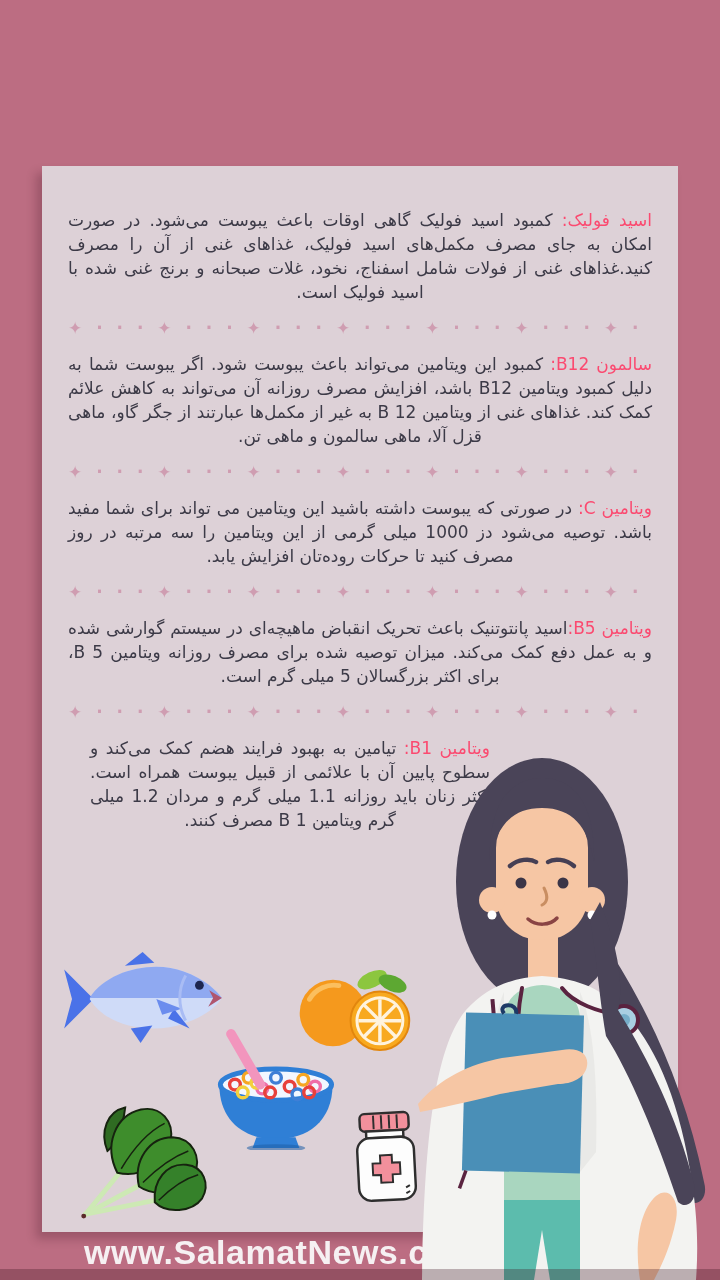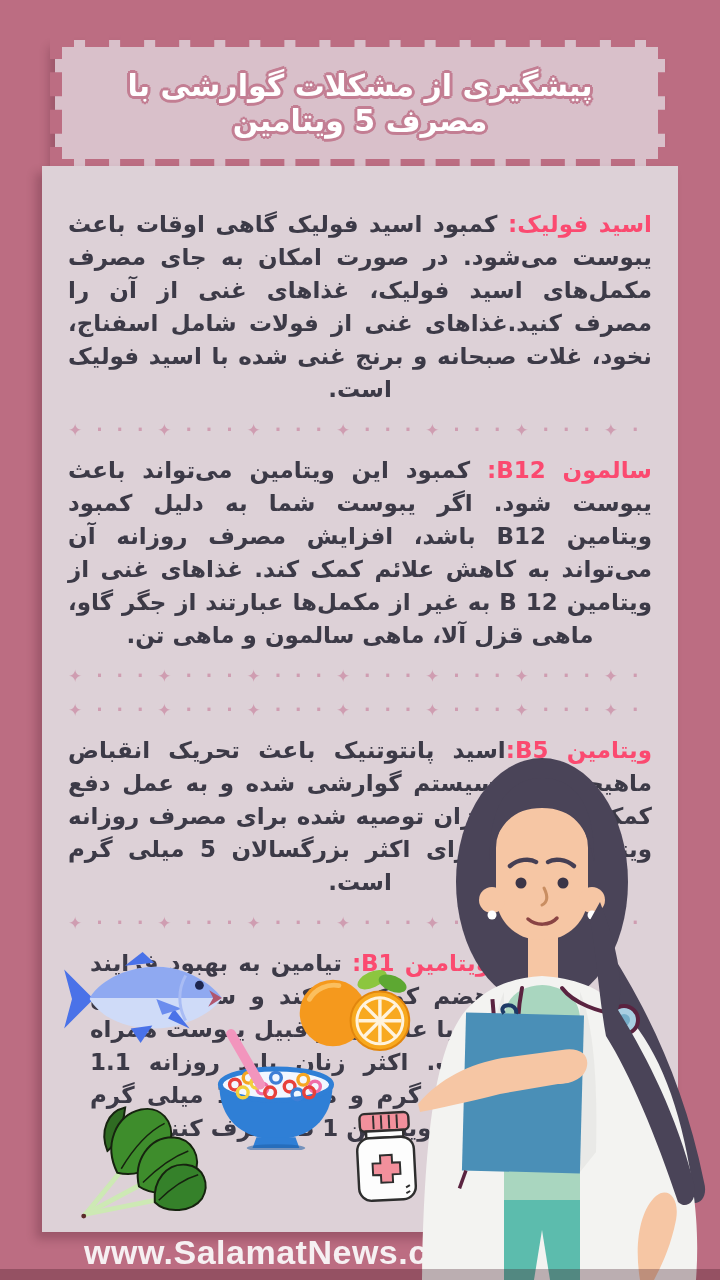--- a/index.html
+++ b/index.html
@@ -39,21 +39,21 @@
   
   .card{
     position:absolute;left:42px;top:166px;width:636px;height:1066px;
     background:var(--card-bg);
     box-shadow:-6px 7px 9px rgba(60,20,30,.25);
     padding:42px 26px 0 26px;
     z-index:10;
   }
   .para{
     direction:rtl;text-align:justify;text-align-last:center;
-    color:var(--text);font-size:23px;line-height:33px;font-weight:bold;
+    color:var(--text);font-size:17px;line-height:24px;font-weight:normal;
   }
   .para .kw{color:var(--accent);}
   .separator{
     text-align:center;color:var(--sep);font-size:17px;font-weight:bold;
     letter-spacing:4px;line-height:20px;margin:14px 0;white-space:nowrap;
     overflow:hidden;
   }
   .para-b1{width:400px;margin-left:22px;}
   
   .illus{position:absolute;z-index:20;}
@@ -72,34 +72,32 @@
   .bottom-shade{
     position:absolute;left:0;bottom:0;width:100%;height:11px;
     background:rgba(60,18,30,.30);z-index:50;
   }
 </style>
 </head>
 <body>
 
 <div class="page">
 
-  <div class="header-box">
-    <div class="header-title">پیشگیری از مشکلات گوارشی با مصرف 5 ویتامین</div>
-  </div>
 
   <div class="card">
 
     <p class="para" dir="rtl"><span class="kw">اسید فولیک:</span> <span>کمبود اسید فولیک گاهی اوقات باعث یبوست می‌شود. در صورت امکان به جای مصرف مکمل‌های اسید فولیک، غذاهای غنی از آن را مصرف کنید.غذاهای غنی از فولات شامل اسفناج، نخود، غلات صبحانه و برنج غنی شده با اسید فولیک است.</span></p>
 
     <div class="separator">✦ · · · ✦ · · · ✦ · · · ✦ · · · ✦ · · · ✦ · · · ✦ · · · ✦</div>
 
     <p class="para" dir="rtl"><span class="kw">سالمون B12:</span> <span>کمبود این ویتامین می‌تواند باعث یبوست شود. اگر یبوست شما به دلیل کمبود ویتامین B12 باشد، افزایش مصرف روزانه آن می‌تواند به کاهش علائم کمک کند. غذاهای غنی از ویتامین B 12 به غیر از مکمل‌ها عبارتند از جگر گاو، ماهی قزل آلا، ماهی سالمون و ماهی تن.</span></p>
 
     <div class="separator">✦ · · · ✦ · · · ✦ · · · ✦ · · · ✦ · · · ✦ · · · ✦ · · · ✦</div>
 
+    <p class="para" dir="rtl"><span class="kw">ویتامین C:</span> <span>در صورتی که یبوست داشته باشید این ویتامین می تواند برای شما مفید باشد. توصیه می‌شود دز 1000 میلی گرمی از این ویتامین را سه مرتبه در روز مصرف کنید تا حرکات روده‌تان افزایش یابد.</span></p>
 
     <div class="separator">✦ · · · ✦ · · · ✦ · · · ✦ · · · ✦ · · · ✦ · · · ✦ · · · ✦</div>
 
     <p class="para" dir="rtl"><span class="kw">ویتامین B5:</span><span>اسید پانتوتنیک باعث تحریک انقباض ماهیچه‌ای در سیستم گوارشی شده و به عمل دفع کمک می‌کند. میزان توصیه شده برای مصرف روزانه ویتامین B 5، برای اکثر بزرگسالان 5 میلی گرم است.</span></p>
 
     <div class="separator">✦ · · · ✦ · · · ✦ · · · ✦ · · · ✦ · · · ✦ · · · ✦ · · · ✦</div>
 
     <p class="para para-b1" dir="rtl"><span class="kw">ویتامین B1:</span> <span>تیامین به بهبود فرایند هضم کمک می‌کند و سطوح پایین آن با علائمی از قبیل یبوست همراه است. اکثر زنان باید روزانه 1.1 میلی گرم و مردان 1.2 میلی گرم ویتامین B 1 مصرف کنند.</span></p>
 
   </div>

